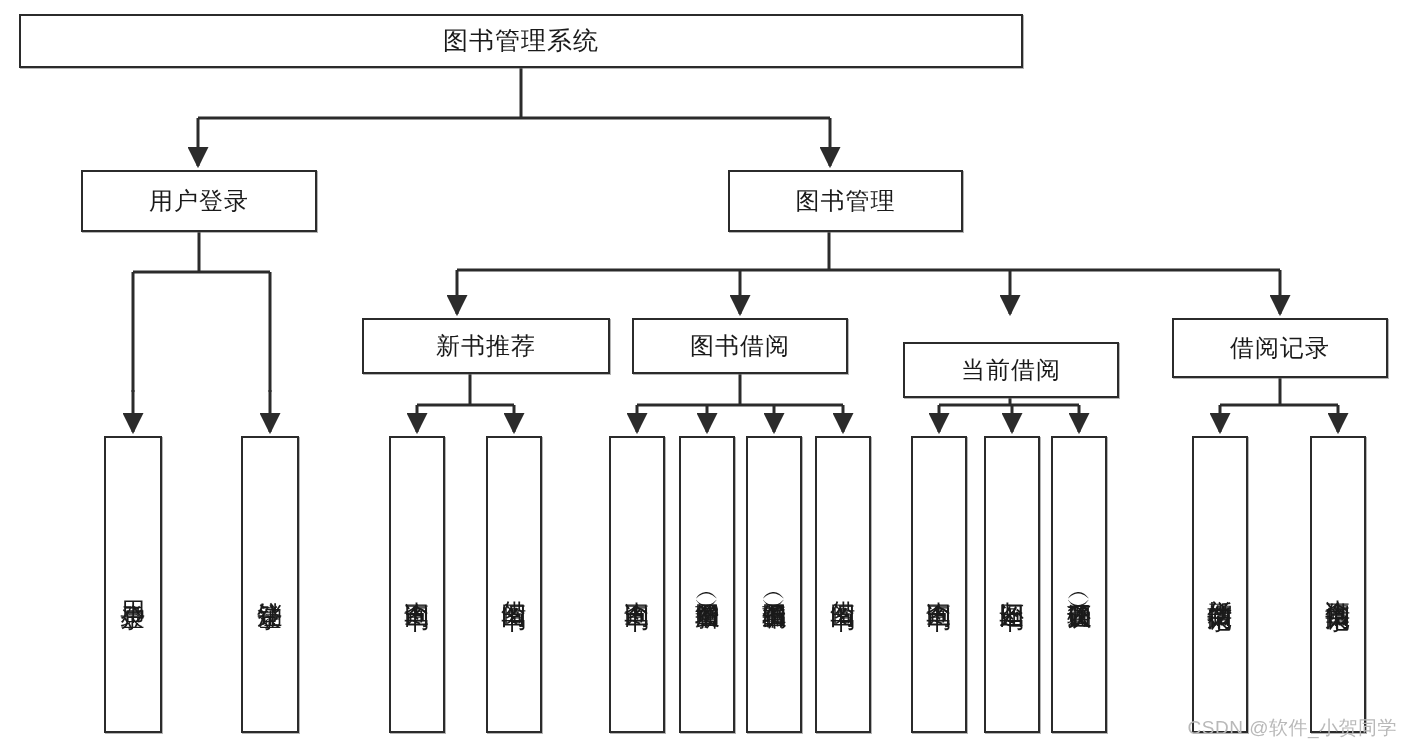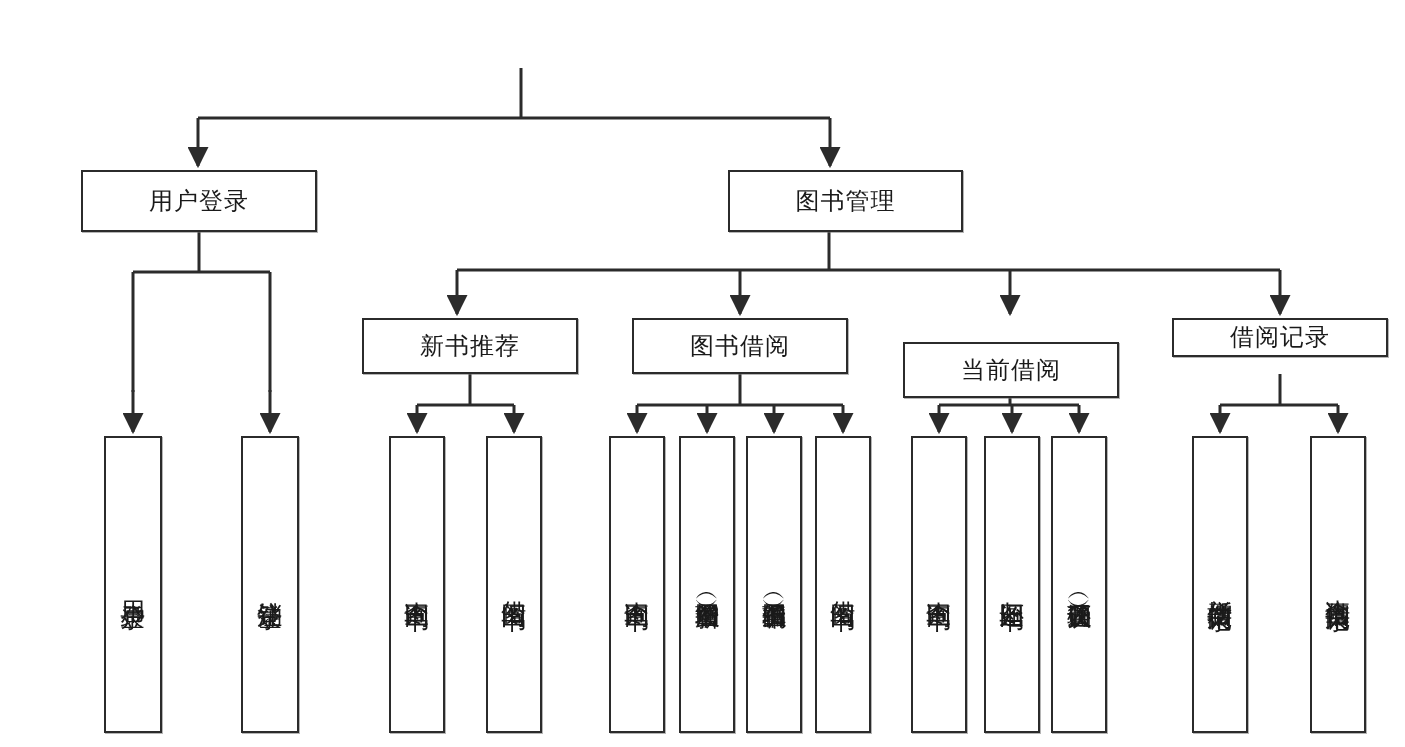--- a/index.html
+++ b/index.html
@@ -133,40 +133,43 @@
       <path d="M 1012,405 L 1012,432" marker-end="url(#arrow)"></path>
       <path d="M 1079,405 L 1079,432" marker-end="url(#arrow)"></path>
 
       <path d="M 1280,374 L 1280,405"></path>
       <path d="M 1220,405 L 1338,405"></path>
       <path d="M 1220,405 L 1220,432" marker-end="url(#arrow)"></path>
       <path d="M 1338,405 L 1338,432" marker-end="url(#arrow)"></path>
     </g>
   </svg>
 
+  <div class="node root horizontal" id="root-node" style="left: 19px; top: 14px; width: 1004px; height: 54px;">
+    <span class="node-label">图书管理系统</span>
+  </div>
 
   <div id="level2-layer">
       <div class="node horizontal" style="left: 81px; top: 170px; width: 236px; height: 62px;">
         <span class="node-label">用户登录</span>
       </div>
       <div class="node horizontal" style="left: 712px; top: 170px; width: 235px; height: 62px; margin-left: 16px;">
         <span class="node-label">图书管理</span>
       </div>
     </div>
   <div id="level3-layer">
-      <div class="node horizontal" style="left: 362px; top: 318px; width: 216px; height: 56px;">
+      <div class="node horizontal" style="left: 362px; top: 318px; width: 248px; height: 56px;">
         <span class="node-label">新书推荐</span>
       </div>
       <div class="node horizontal" style="left: 632px; top: 318px; width: 216px; height: 56px;">
         <span class="node-label">图书借阅</span>
       </div>
       <div class="node horizontal" style="left: 903px; top: 318px; width: 216px; height: 56px; margin-top: 24px;">
         <span class="node-label">当前借阅</span>
       </div>
-      <div class="node horizontal" style="left: 1172px; top: 318px; width: 216px; height: 39px;">
+      <div class="node horizontal" style="left: 1172px; top: 318px; width: 216px; height: 60px;">
         <span class="node-label">借阅记录</span>
       </div>
     </div>
   <div id="leaf-layer">
       <div class="node vertical" style="left: 104px; top: 436px; width: 58px; height: 297px;">
         <span class="node-label">用户登录</span>
       </div>
       <div class="node vertical" style="left: 241px; top: 436px; width: 58px; height: 297px;">
         <span class="node-label">注销登录</span>
       </div>
@@ -198,13 +201,14 @@
         <span class="node-label">确认归还（管理员）</span>
       </div>
       <div class="node vertical" style="left: 1192px; top: 436px; width: 56px; height: 297px;">
         <span class="node-label">新增借阅记录</span>
       </div>
       <div class="node vertical" style="left: 1310px; top: 436px; width: 56px; height: 297px;">
         <span class="node-label">查询借阅记录</span>
       </div>
     </div>
 
+  <div id="watermark">CSDN @软件_小贺同学</div>
 </div>
 
 </body></html>

